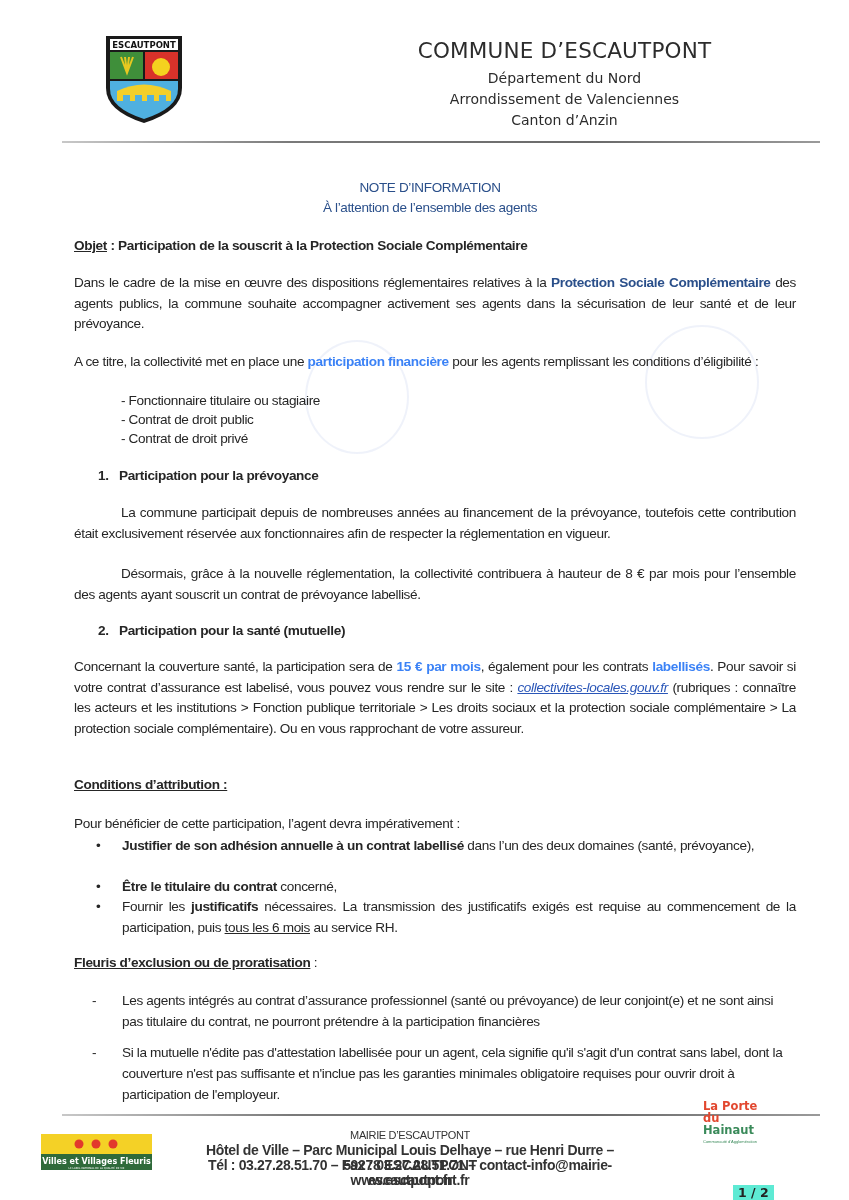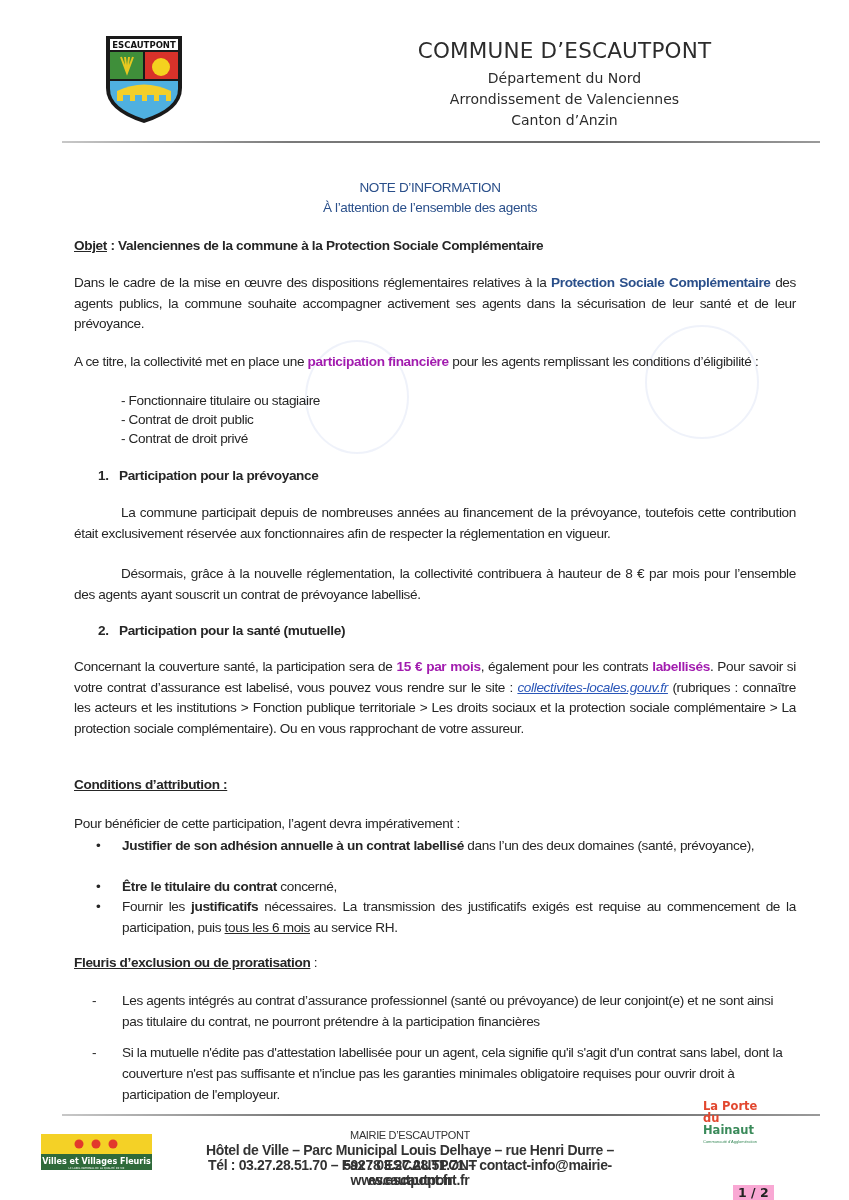--- a/index.html
+++ b/index.html
@@ -16,21 +16,21 @@
   #hdr-l2 { top: 91px; font-size: 14px; }
   #hdr-l3 { top: 112px; font-size: 14px; }
   .rule { left: 62px; width: 758px; height: 2px; background: linear-gradient(90deg,#c8c8c8,#7a7a7a 30%,#6a6a6a 70%,#9a9a9a); }
 
   
   .note { left: 60px; width: 740px; text-align: center; color: #2a4f8a; font-weight: normal; font-size: 13.5px; }
   #note-title { top: 180px; }
   #note-sub { top: 200px; }
 
   .p { left: 74px; width: 722px; font-size: 13.6px; line-height: 20.5px; color: #262626; text-align: justify; }
-  .p b { color: #a21caf; }
+  .p b { color: #3b82f6; }
   .blue { color: #2a4f8a; font-weight: bold; margin-top: 25px; }
   .u { text-decoration: underline; }
   .link { color: #2a56b8; font-style: italic; text-decoration: underline; }
 
   #objet { top: 236px; font-weight: bold; }
   #intro { top: 273px; }
   #ce-titre { top: 352px; }
   .elig { left: 121px; font-size: 13.6px; line-height: 20px; color: #262626; }
   #sec1 { top: 466px; left: 98px; font-weight: bold; }
   #sec1-p1 { top: 503px; text-indent: 47px; }
@@ -55,21 +55,21 @@
   #frule { top: 1114px; }
   #vvf { left: 41px; top: 1134px; width: 111px; height: 36px; }
   .ftr { left: 200px; width: 420px; text-align: center; font-size: 14px; line-height: 14.5px; color: #333; font-weight: bold; }
   #f-title { top: 1128px; font-weight: normal; font-size: 11px; }
   #f-l1 { top: 1143px; }
   #f-l2 { top: 1158px; }
   #f-l3 { top: 1173px; }
   #porte { left: 703px; top: 1100px; width: 68px; }
   #porte .t1, #porte .t2 { display:block; font-family: "DejaVu Sans", sans-serif; font-weight: bold; font-size: 11.5px; line-height: 12px; }
   #porte .small { display:block; font-size: 4px; color: #3a8a5a; margin-top: 3px; line-height: 5px; }
-  #pagenum { left: 733px; top: 1185px; background: #f9a8d4; font-weight: bold; font-size: 12.5px; padding: 0 5px; color: #222; font-family: "DejaVu Sans", sans-serif; text-align: right; }
+  #pagenum { left: 733px; top: 1185px; background: #5eead4; font-weight: bold; font-size: 12.5px; padding: 0 5px; color: #222; font-family: "DejaVu Sans", sans-serif; text-align: right; }
 </style>
 </head>
 <body>
 
 <svg id="crest" class="abs" viewBox="0 0 82 92">
   <path d="M3 3 H79 V55 Q79 78 41 90 Q3 78 3 55 Z" fill="#1a1a1a"></path>
   <rect x="7" y="6" width="68" height="11" fill="#ffffff"></rect>
   <text x="41" y="15" text-anchor="middle" font-family="DejaVu Sans, sans-serif" font-weight="bold" font-size="8.5" fill="#111">ESCAUTPONT</text>
   <rect x="7" y="19" width="33" height="27" fill="#3f8f3a"></rect>
   <rect x="42" y="19" width="33" height="27" fill="#d8322a"></rect>
@@ -88,21 +88,21 @@
 <div id="hdr-l2" class="abs hdr">Arrondissement de Valenciennes</div>
 <div id="hdr-l3" class="abs hdr">Canton d’Anzin</div>
 <div class="abs rule" style="top:141px"></div>
 
 <div class="abs stamp" style="left:305px;top:340px;width:100px;height:110px"></div>
 <div class="abs stamp" style="left:645px;top:325px;width:110px;height:110px"></div>
 
 <div id="note-title" class="abs note narrow">NOTE D’INFORMATION</div>
 <div id="note-sub" class="abs note narrow">À l’attention de l’ensemble des agents</div>
 
-<div id="objet" class="abs p narrow"><span class="u">Objet</span><span> : Valenciennes de la commune à la Protection Sociale Complémentaire</span></div>
+<div id="objet" class="abs p narrow"><span class="u">Objet</span><span> : Participation de la souscrit à la Protection Sociale Complémentaire</span></div>
 
 <div id="intro" class="abs p narrow"><span>Dans le cadre de la mise en œuvre des dispositions réglementaires relatives à la </span><span class="blue">Protection Sociale Complémentaire</span><span> des agents publics, la commune souhaite accompagner activement ses agents dans la sécurisation de leur santé et de leur prévoyance.</span></div>
 
 <div id="ce-titre" class="abs p narrow"><span>A ce titre, la collectivité met en place une </span><b>participation financière</b><span> pour les agents remplissant les conditions d’éligibilité :</span></div>
 <div class="abs elig narrow" style="top:391px">- Fonctionnaire titulaire ou stagiaire</div>
 <div class="abs elig narrow" style="top:410px">- Contrat de droit public</div>
 <div class="abs elig narrow" style="top:429px">- Contrat de droit privé</div>
 
 <div id="sec1" class="abs p narrow" style="white-space:pre">1.   Participation pour la prévoyance</div>
 <div id="sec1-p1" class="abs p narrow">La commune participait depuis de nombreuses années au financement de la prévoyance, toutefois cette contribution était exclusivement réservée aux fonctionnaires afin de respecter la réglementation en vigueur.</div>

